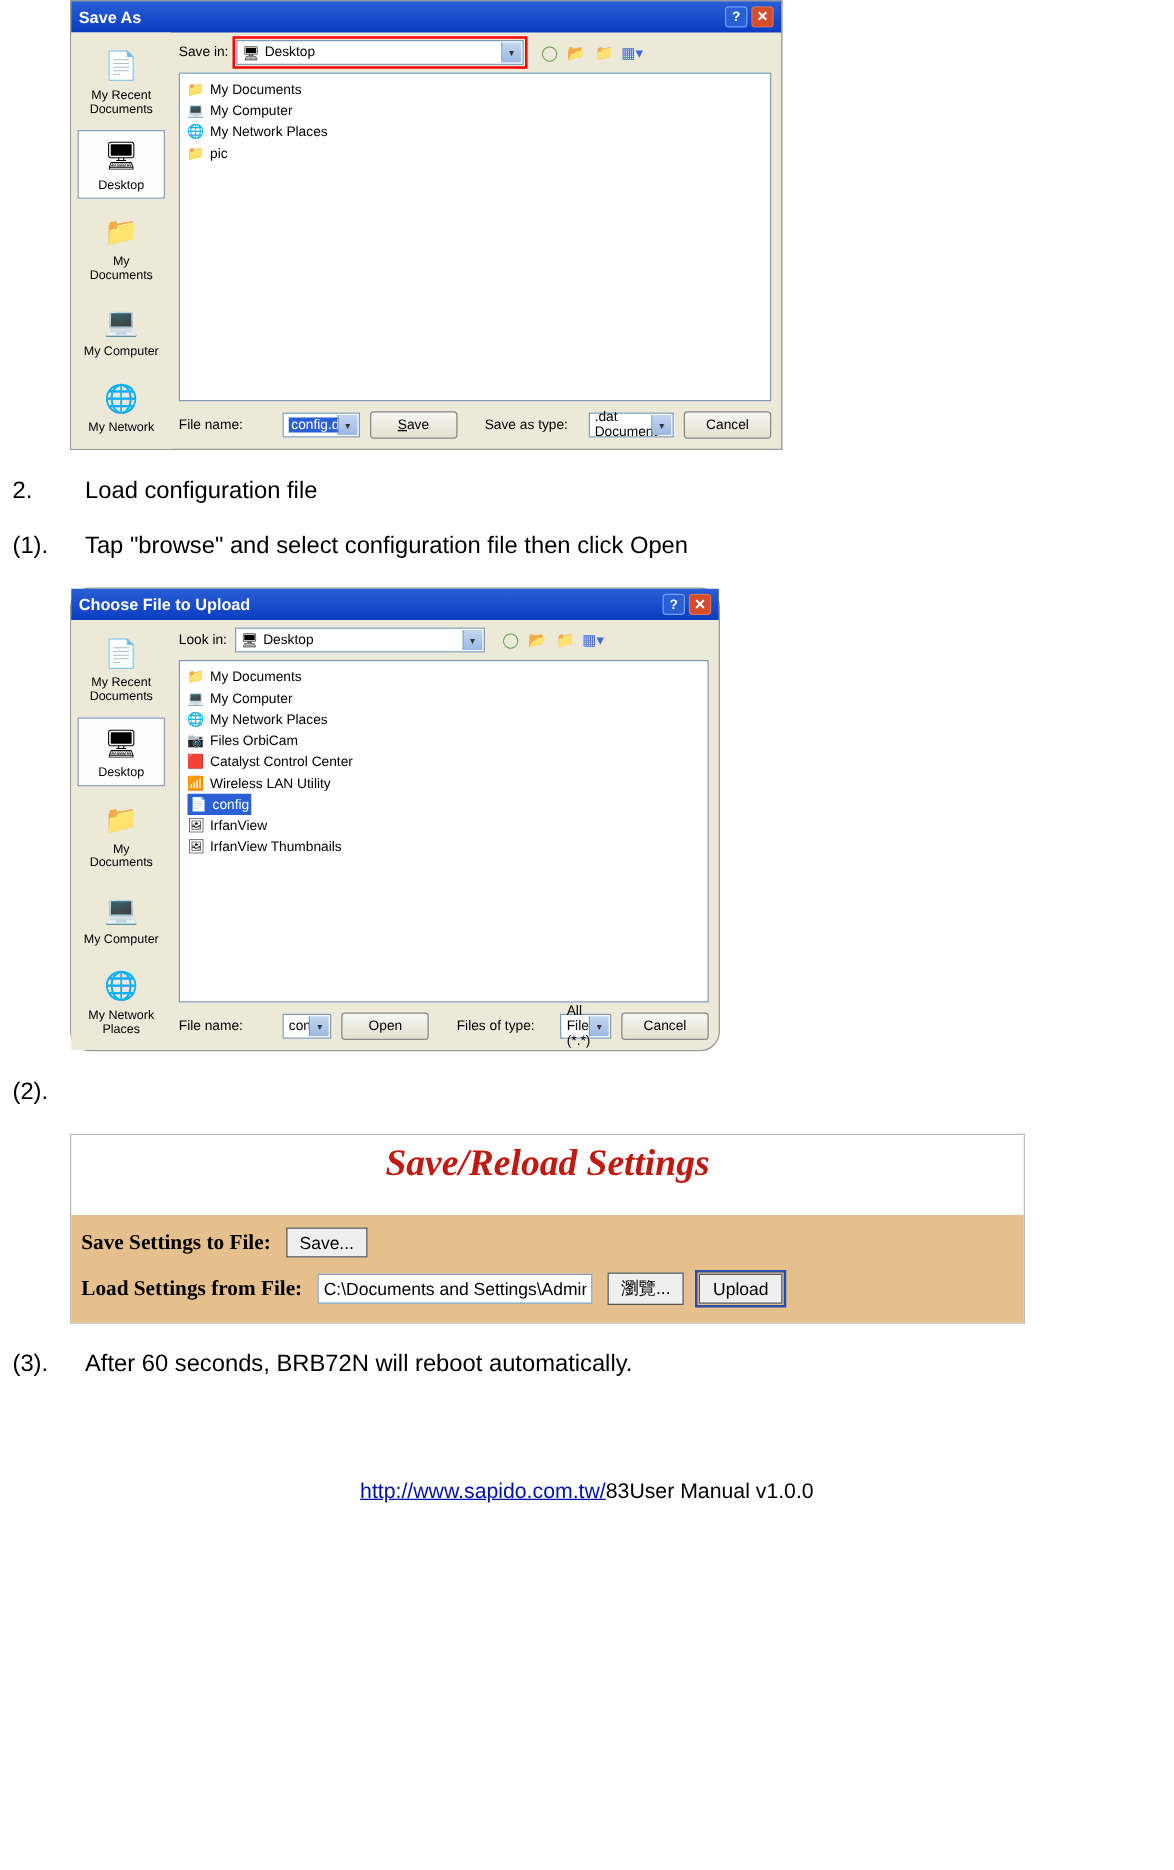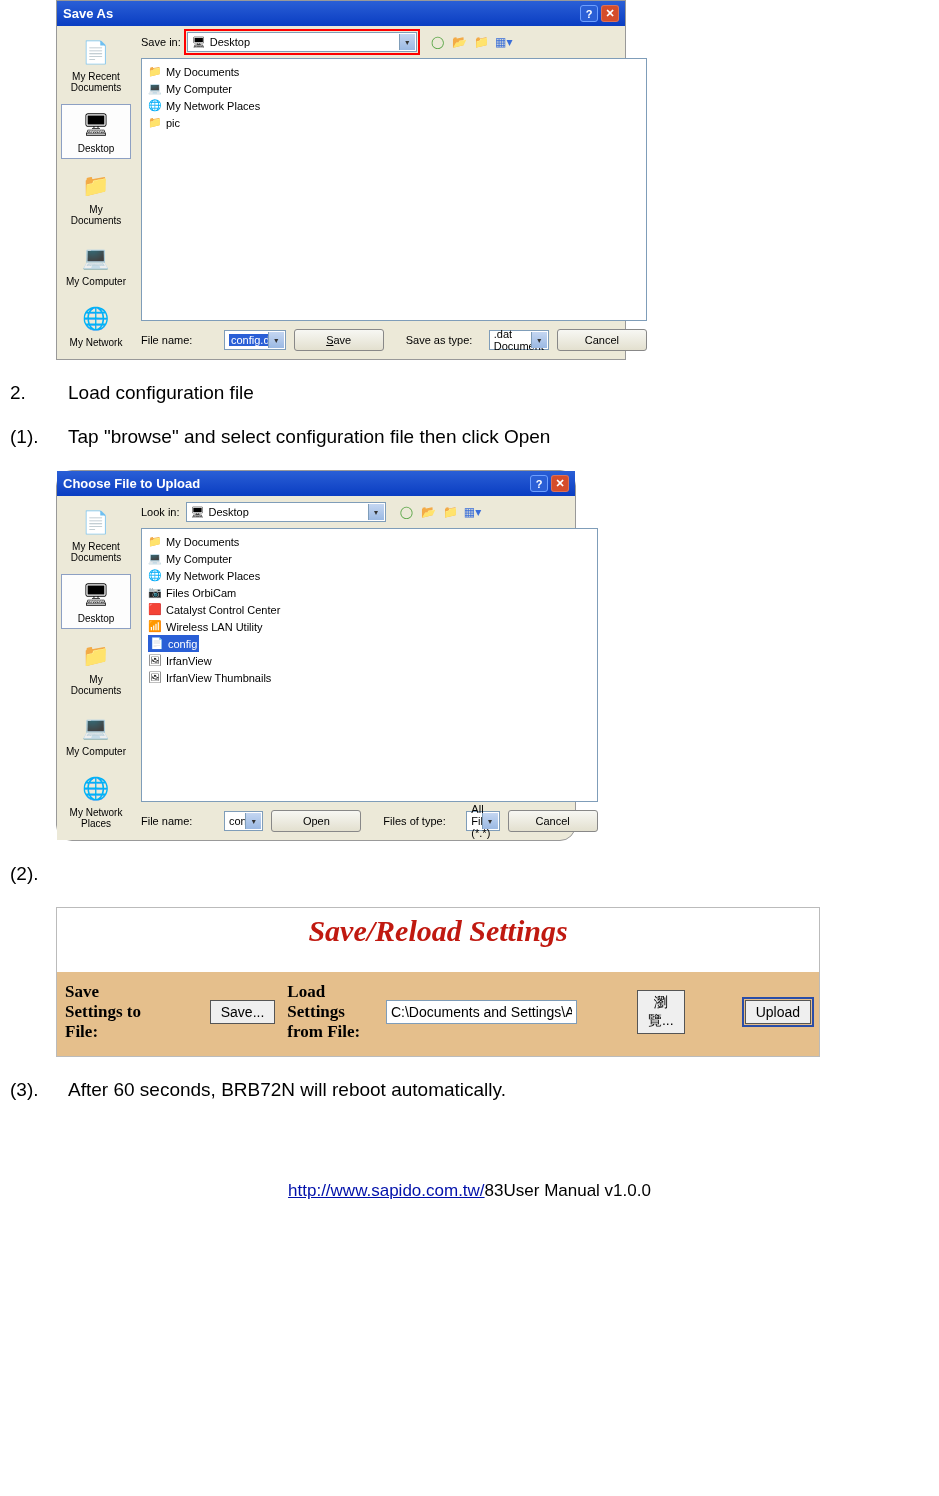--- a/index.html
+++ b/index.html
@@ -118,21 +118,21 @@
   }
   .fl-item { display:flex;align-items:center;gap:4px;height:17px;white-space:nowrap;}
   .fl-item.selected { background:#2a5fd6;color:#fff;padding:0 2px;width:fit-content;}
   .fl-ico { width:14px;height:14px;display:inline-flex;align-items:center;justify-content:center;font-size:11px;}
 
   .bottom-rows { margin-top: 8px; display:flex;flex-direction:row;gap:22px;}
   .brow { display:flex;align-items:center;gap:8px; }
   .brow label { width:75px;font-size:11px;}
   .brow .combo { flex:1; }
   .xp-btn {
-    width: 90px; height: 22px;
+    width: 70px; height: 22px;
     border: 1px solid #888;
     background: linear-gradient(#f7f7f3,#e3e0cf);
     font-size: 11px;
     border-radius: 3px;
     cursor: pointer;
   }
   .xp-btn .ul { text-decoration: underline; }
 
   
   .txt { margin: 22px 0; font-size: 19px; display:flex;gap:18px;}
@@ -150,34 +150,33 @@
     color: #c01910;
     font-weight: bold;
     font-style: italic;
     font-size: 30px;
     padding: 6px 0 24px 0;
   }
   .srs-body {
     background: #e5bf8c;
     padding: 10px 8px 14px 8px;
     display: flex;
-    flex-direction: row;
+    flex-direction: column;
     gap: 12px;
     color: #000;
     font-size: 17px;
   }
   .srs-row { display:flex;align-items:center;gap:12px;}
   .srs-btn {
     border: 1px solid #555;
     background: #efefef;
     font-family: Arial,sans-serif;
     font-size: 14px;
     padding: 3px 10px;
     cursor: pointer;
-    margin-left: 48px;
   }
   .srs-btn.highlight { outline: 2px solid #2a4da8; outline-offset: 1px;}
   .srs-input {
     border: 1px solid #7f9db9;
     background:#fff;
     font-family: Arial,sans-serif;
     font-size: 14px;
     padding: 3px 4px;
     width: 220px;
   }

